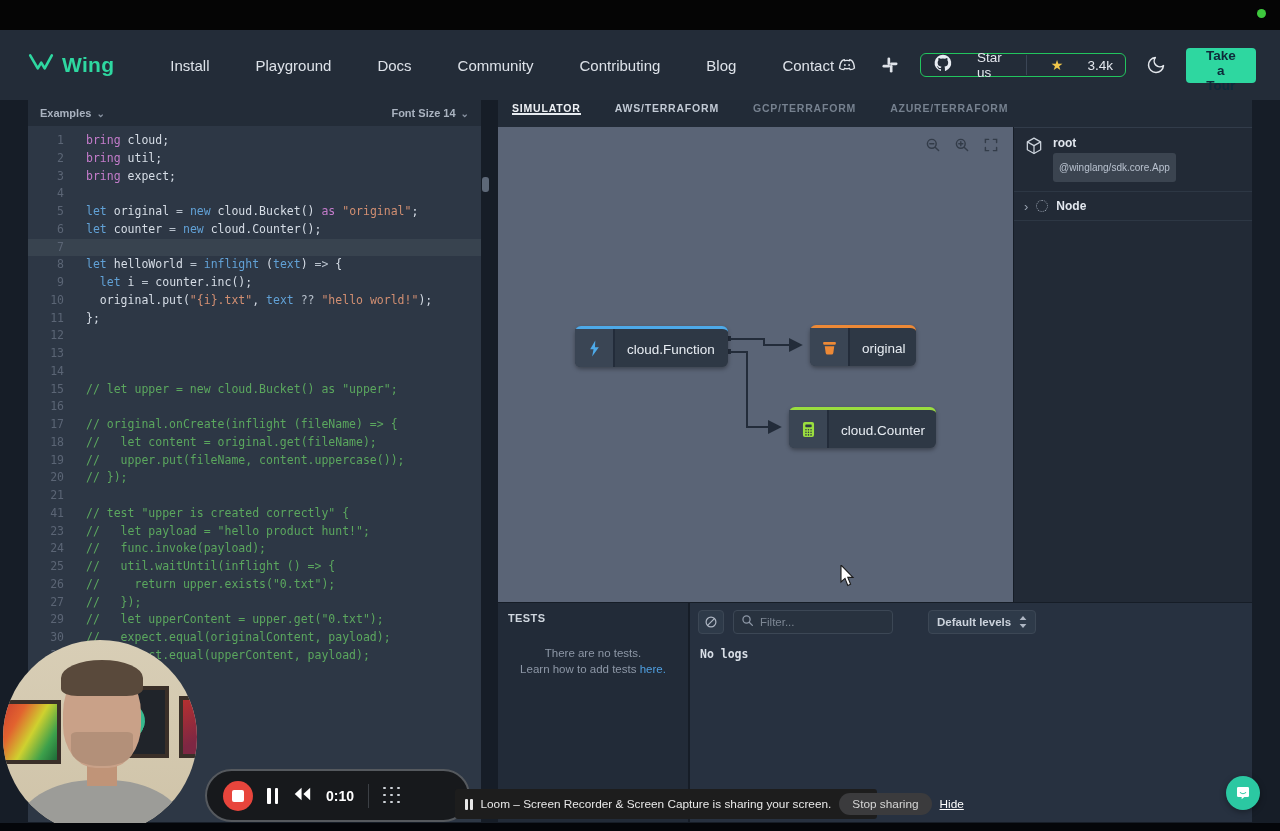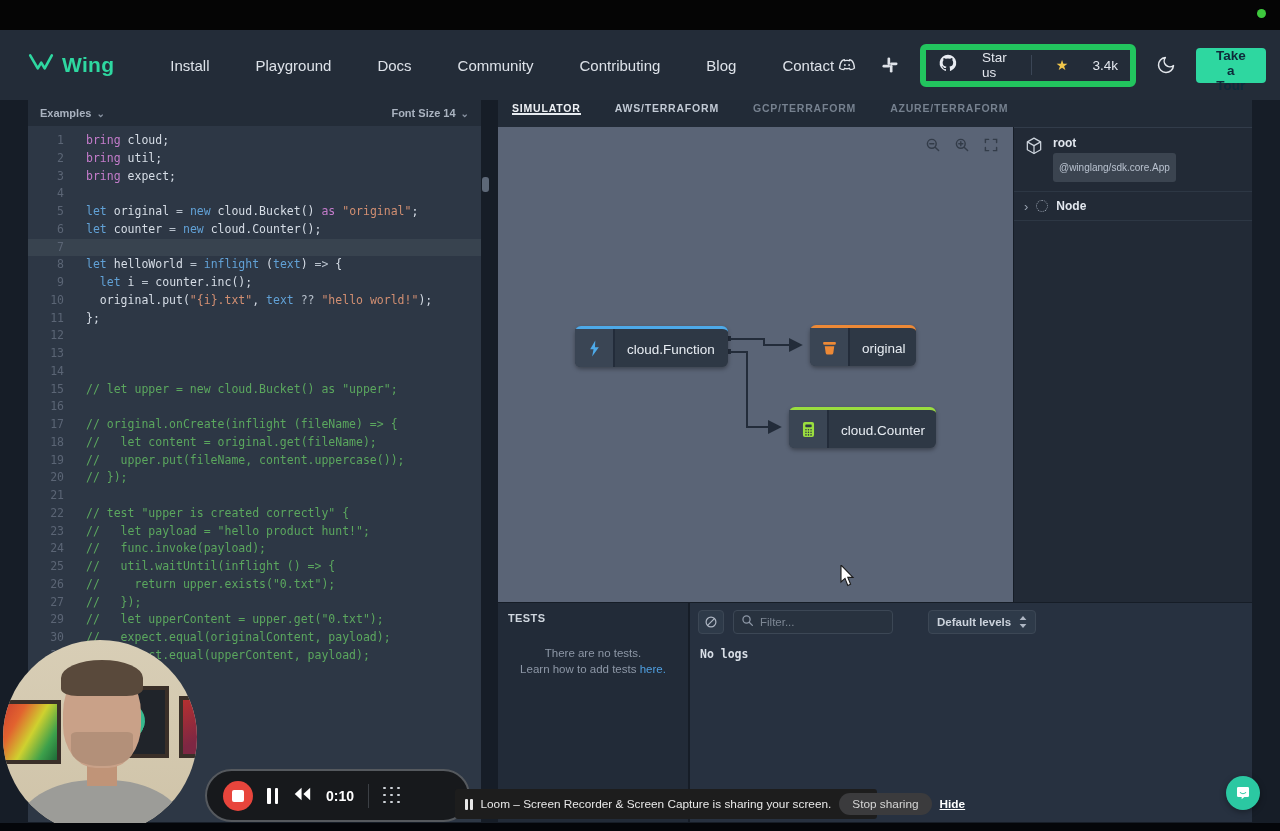--- a/index.html
+++ b/index.html
@@ -13,21 +13,21 @@
 
   
   .navbar { position:absolute; left:0; top:30px; width:1280px; height:70px; background:#232c38;
             display:flex; align-items:center; padding:0 28px; }
   .brand { display:flex; align-items:center; gap:8px; cursor:pointer; }
   .brand-text { font-size:21px; font-weight:bold; letter-spacing:.3px; }
   .nav-items { display:flex; align-items:center; gap:46px; margin-left:56px; }
   .nav-item { color:#dde2e9; font-size:15px; text-decoration:none; cursor:pointer; }
   .nav-right { margin-left:auto; display:flex; align-items:center; gap:18px; }
   .icon-btn { background:none; border:none; cursor:pointer; display:flex; align-items:center; padding:2px; }
-  .gh-widget { display:flex; align-items:center; height:43px; border:6px solid #22c55e; border-radius:6px;
+  .gh-widget { display:flex; align-items:center; height:24px; border:1px solid #22c55e; border-radius:6px;
                padding:0 12px; gap:24px; cursor:pointer; background:transparent; }
   .gh-widget .lbl { color:#e3e7ee; font-size:13.5px; }
   .gh-div { width:1px; height:20px; background:#3b4656; }
   .star-glyph { color:#f0c64b; font-size:14px; }
   .star-count { color:#e3e7ee; font-size:13.5px; }
   .cta-btn { height:35px; padding:0 20px; border:none; border-radius:4px; background:#2ed7a0;
              color:#0e2a3a; font-size:13.5px; font-weight:bold; cursor:pointer; }
 
   
   .editor-panel { position:absolute; left:28px; top:100px; width:453px; height:722px; background:#2d3745; }
@@ -141,21 +141,21 @@
   .grid-dots i { width:2.6px; height:2.6px; background:#cfd3d8; border-radius:50%; }
 
   
   .share-banner { position:absolute; left:455px; top:789px; width:422px; height:30px; background:#1d1d1d;
                   border-radius:3px; display:flex; align-items:center; padding:0 10px; gap:8px; }
   .share-icon { display:flex; gap:2.5px; }
   .share-icon i { width:2.5px; height:11px; background:#e8e8e8; border-radius:1px; }
   .share-msg { color:#e8e8e8; font-size:11.8px; white-space:nowrap; }
   .stop-share-btn { background:#3b3b3d; color:#d6d6d6; border:none; border-radius:14px; height:22px;
                     padding:0 13px; font-size:11.8px; cursor:pointer; white-space:nowrap; }
-  .hide-link { color:#fff; font-size:11.8px; font-weight:bold; text-decoration:underline; cursor:pointer; }
+  .hide-link { color:#fff; font-size:11.8px; font-weight:normal; text-decoration:underline; cursor:pointer; }
 
   
   .intercom { position:absolute; left:1226px; top:776px; width:34px; height:34px; border-radius:50%;
               background:#2bc8a2; border:none; cursor:pointer; display:flex; align-items:center;
               justify-content:center; box-shadow:0 2px 6px rgba(0,0,0,.35); }
   .bottom-strip { position:absolute; left:0; top:823px; width:1280px; height:8px; background:#04060a; }
   .mouse-cursor { position:absolute; left:840px; top:565px; pointer-events:none; }
 </style>
 </head>
 <body>
@@ -247,21 +247,21 @@
         <div class="code-line"><span class="ln">12</span><span class="lc"></span></div>
         <div class="code-line"><span class="ln">13</span></div>
         <div class="code-line"><span class="ln">14</span><span class="lc"></span></div>
         <div class="code-line"><span class="ln">15</span><span class="lc"><span class="tok-c">// let upper = new cloud.Bucket() as "upper";</span></span></div>
         <div class="code-line"><span class="ln">16</span><span class="lc"></span></div>
         <div class="code-line"><span class="ln">17</span><span class="lc"><span class="tok-c">// original.onCreate(inflight (fileName) =&gt; {</span></span></div>
         <div class="code-line"><span class="ln">18</span><span class="lc"><span class="tok-c">//   let content = original.get(fileName);</span></span></div>
         <div class="code-line"><span class="ln">19</span><span class="lc"><span class="tok-c">//   upper.put(fileName, content.uppercase());</span></span></div>
         <div class="code-line"><span class="ln">20</span><span class="lc"><span class="tok-c">// });</span></span></div>
         <div class="code-line"><span class="ln">21</span><span class="lc"></span></div>
-        <div class="code-line"><span class="ln">22</span><span class="lc"><span class="tok-c">// test "upper is created correctly" {</span></span></div>
+        <div class="code-line"><span class="ln">41</span><span class="lc"><span class="tok-c">// test "upper is created correctly" {</span></span></div>
         <div class="code-line"><span class="ln">23</span><span class="lc"><span class="tok-c">//   let payload = "hello product hunt!";</span></span></div>
         <div class="code-line"><span class="ln">24</span><span class="lc"><span class="tok-c">//   func.invoke(payload);</span></span></div>
         <div class="code-line"><span class="ln">25</span><span class="lc"><span class="tok-c">//   util.waitUntil(inflight () =&gt; {</span></span></div>
         <div class="code-line"><span class="ln">26</span><span class="lc"><span class="tok-c">//     return upper.exists("0.txt");</span></span></div>
         <div class="code-line"><span class="ln">27</span><span class="lc"><span class="tok-c">//   });</span></span></div>
         <div class="code-line"><span class="ln">29</span><span class="lc"><span class="tok-c">//   let upperContent = upper.get("0.txt");</span></span></div>
         <div class="code-line"><span class="ln">30</span><span class="lc"><span class="tok-c">//   expect.equal(originalContent, payload);</span></span></div>
         <div class="code-line"><span class="ln">31</span><span class="lc"><span class="tok-c">//   expect.equal(upperContent, payload);</span></span></div>
       </div>
   </section>

